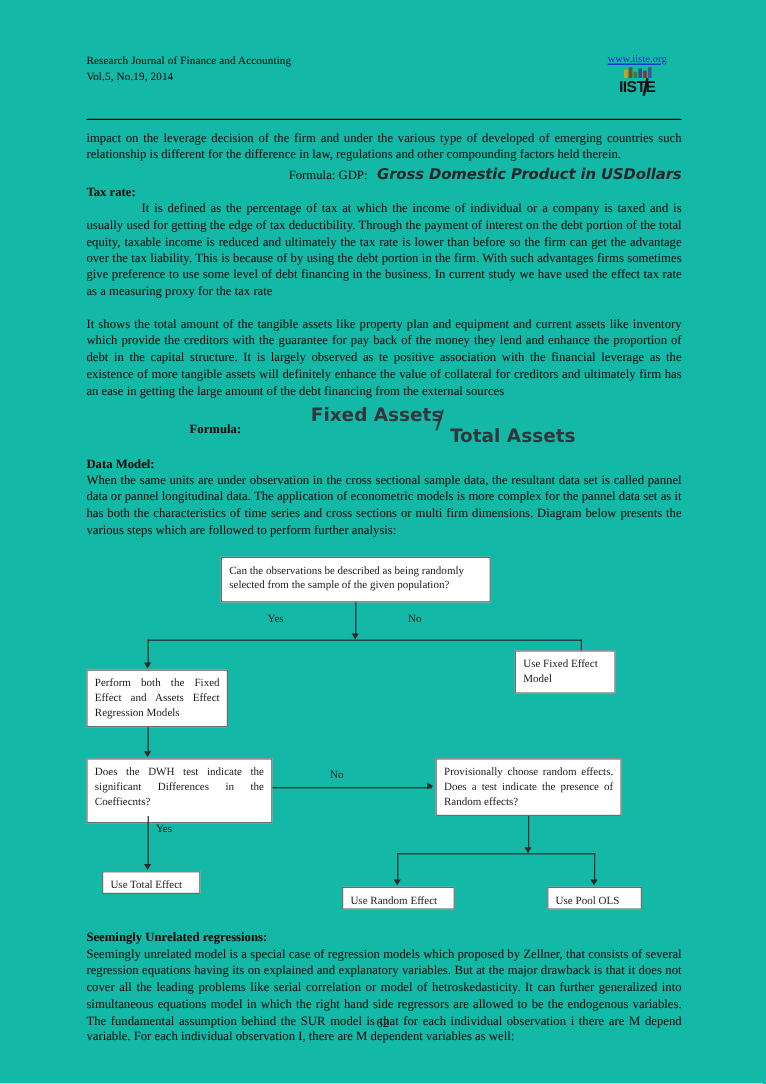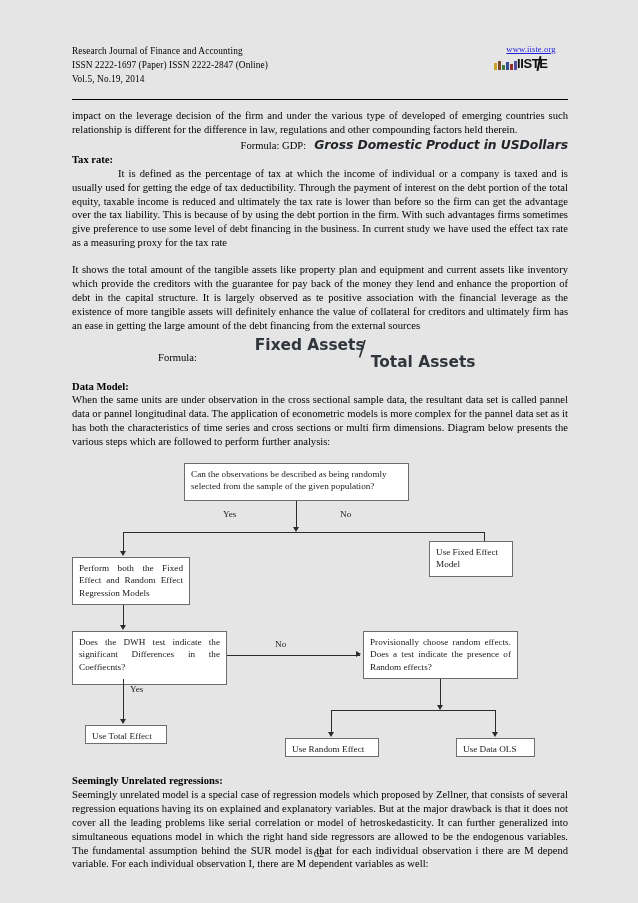--- a/index.html
+++ b/index.html
@@ -9,21 +9,21 @@
     background: #ffffff;
   }
   body {
     font-family: "Liberation Serif", serif;
     color: #000000;
   }
   .page {
     position: relative;
     width: 638px;
     height: 903px;
-    background: #e5e5e5;
+    background: #14b8a6;
     overflow: hidden;
     margin: 0 auto;
   }
   .content {
     position: absolute;
     left: 72px;
     top: 44px;
     width: 496px;
   }
 
@@ -48,22 +48,22 @@
   .site-url {
     font-size: 8.6px;
     color: #1d1ddd;
     text-decoration: underline;
     letter-spacing: 0.1px;
     display: block;
   }
   .logo {
     margin-top: 2px;
     display: flex;
-    flex-direction: row;
-    align-items: flex-end;
+    flex-direction: column;
+    align-items: center;
   }
   .logo-bars {
     display: flex;
     align-items: flex-end;
     height: 9px;
     gap: 1px;
   }
   .logo-bars i {
     display: block;
     width: 3px;
@@ -128,21 +128,21 @@
     margin-left: 8px;
   }
   .formula-frac-row {
     display: flex;
     align-items: flex-start;
     margin-top: 5px;
     padding-left: 86px;
   }
   .formula-label {
     font-size: 10.6px;
-    font-weight: normal;
+    font-weight: bold;
     padding-top: 14px;
     flex: 0 0 auto;
   }
   .frac {
     margin-left: 58px;
     font-family: "DejaVu Sans", sans-serif;
     font-weight: bold;
     color: #31363c;
     line-height: 1;
     position: relative;
@@ -228,21 +228,20 @@
 </head>
 <body>
 
 <div class="page">
 
   <div class="content">
 
     <div class="masthead">
       <div class="masthead-lines">
         <div class="masthead-line">Research Journal of Finance and Accounting</div>
-        <div class="masthead-line">ISSN 2222-1697 (Paper) ISSN 2222-2847 (Online)</div>
         <div class="masthead-line">Vol.5, No.19, 2014</div>
       </div>
       <div class="masthead-right">
         <a class="site-url" href="#">www.iiste.org</a>
         <div class="logo">
           <div class="logo-bars">
             <i style="height:7px;background:#c9a227"></i>
             <i style="height:9px;background:#7a4a28"></i>
             <i style="height:5px;background:#3f7a3f"></i>
             <i style="height:8px;background:#2f4f8f"></i>
@@ -294,21 +293,21 @@
 
       <div class="edge-label" style="left:151px; top:47px;">Yes</div>
       <div class="edge-label" style="left:268px; top:47px;">No</div>
 
       <div class="ln h" style="left:51px; top:71px; width:362px;"></div>
       <div class="ln v" style="left:51px; top:71px; height:21px;"></div>
       <div class="arrow-d" style="left:48px; top:90px;"></div>
       <div class="ln v" style="left:412px; top:71px; height:21px;"></div>
       <div class="arrow-d" style="left:409px; top:90px;"></div>
 
-      <div class="node" style="left:0px; top:96px; width:118px; height:48px;">Perform both the Fixed Effect and Random Effect Regression Models</div>
+      <div class="node" style="left:0px; top:96px; width:118px; height:48px;">Perform both the Fixed Effect and Assets Effect Regression Models</div>
 
       <div class="node center-text" style="left:357px; top:80px; width:84px; height:36px;">Use Fixed Effect Model</div>
 
       <div class="ln v" style="left:51px; top:144px; height:22px;"></div>
       <div class="arrow-d" style="left:48px; top:164px;"></div>
 
       <div class="node" style="left:0px; top:170px; width:155px; height:54px;">Does the DWH test indicate the significant Differences in the Coeffiecnts?</div>
 
       <div class="ln h" style="left:155px; top:194px; width:133px;"></div>
       <div class="arrow-r" style="left:284px; top:190px;"></div>
@@ -324,21 +323,21 @@
 
       <div class="ln v" style="left:368px; top:218px; height:28px;"></div>
       <div class="arrow-d" style="left:365px; top:244px;"></div>
       <div class="ln h" style="left:259px; top:249px; width:165px;"></div>
       <div class="ln v" style="left:259px; top:249px; height:24px;"></div>
       <div class="arrow-d" style="left:256px; top:271px;"></div>
       <div class="ln v" style="left:423px; top:249px; height:24px;"></div>
       <div class="arrow-d" style="left:420px; top:271px;"></div>
 
       <div class="node center-text" style="left:213px; top:277px; width:94px; height:19px;">Use Random Effect</div>
-      <div class="node center-text" style="left:384px; top:277px; width:79px; height:19px;">Use Data OLS</div>
+      <div class="node center-text" style="left:384px; top:277px; width:79px; height:19px;">Use Pool OLS</div>
     </div>
 
     <div class="gap-md"></div>
 
     <h2 class="section">Seemingly Unrelated regressions:</h2>
     <p class="body">Seemingly unrelated model is a special case of regression models which proposed by Zellner, that consists of several regression equations having its on explained and explanatory variables. But at the major drawback is that it does not cover all the leading problems like serial correlation or model of hetroskedasticity. It can further generalized into simultaneous equations model in which the right hand side regressors are allowed to be the endogenous variables. The fundamental assumption behind the SUR model is that for each individual observation i there are M depend variable. For each individual observation I, there are M dependent variables as well:</p>
 
   </div>
 
   <div class="page-number">62</div>

